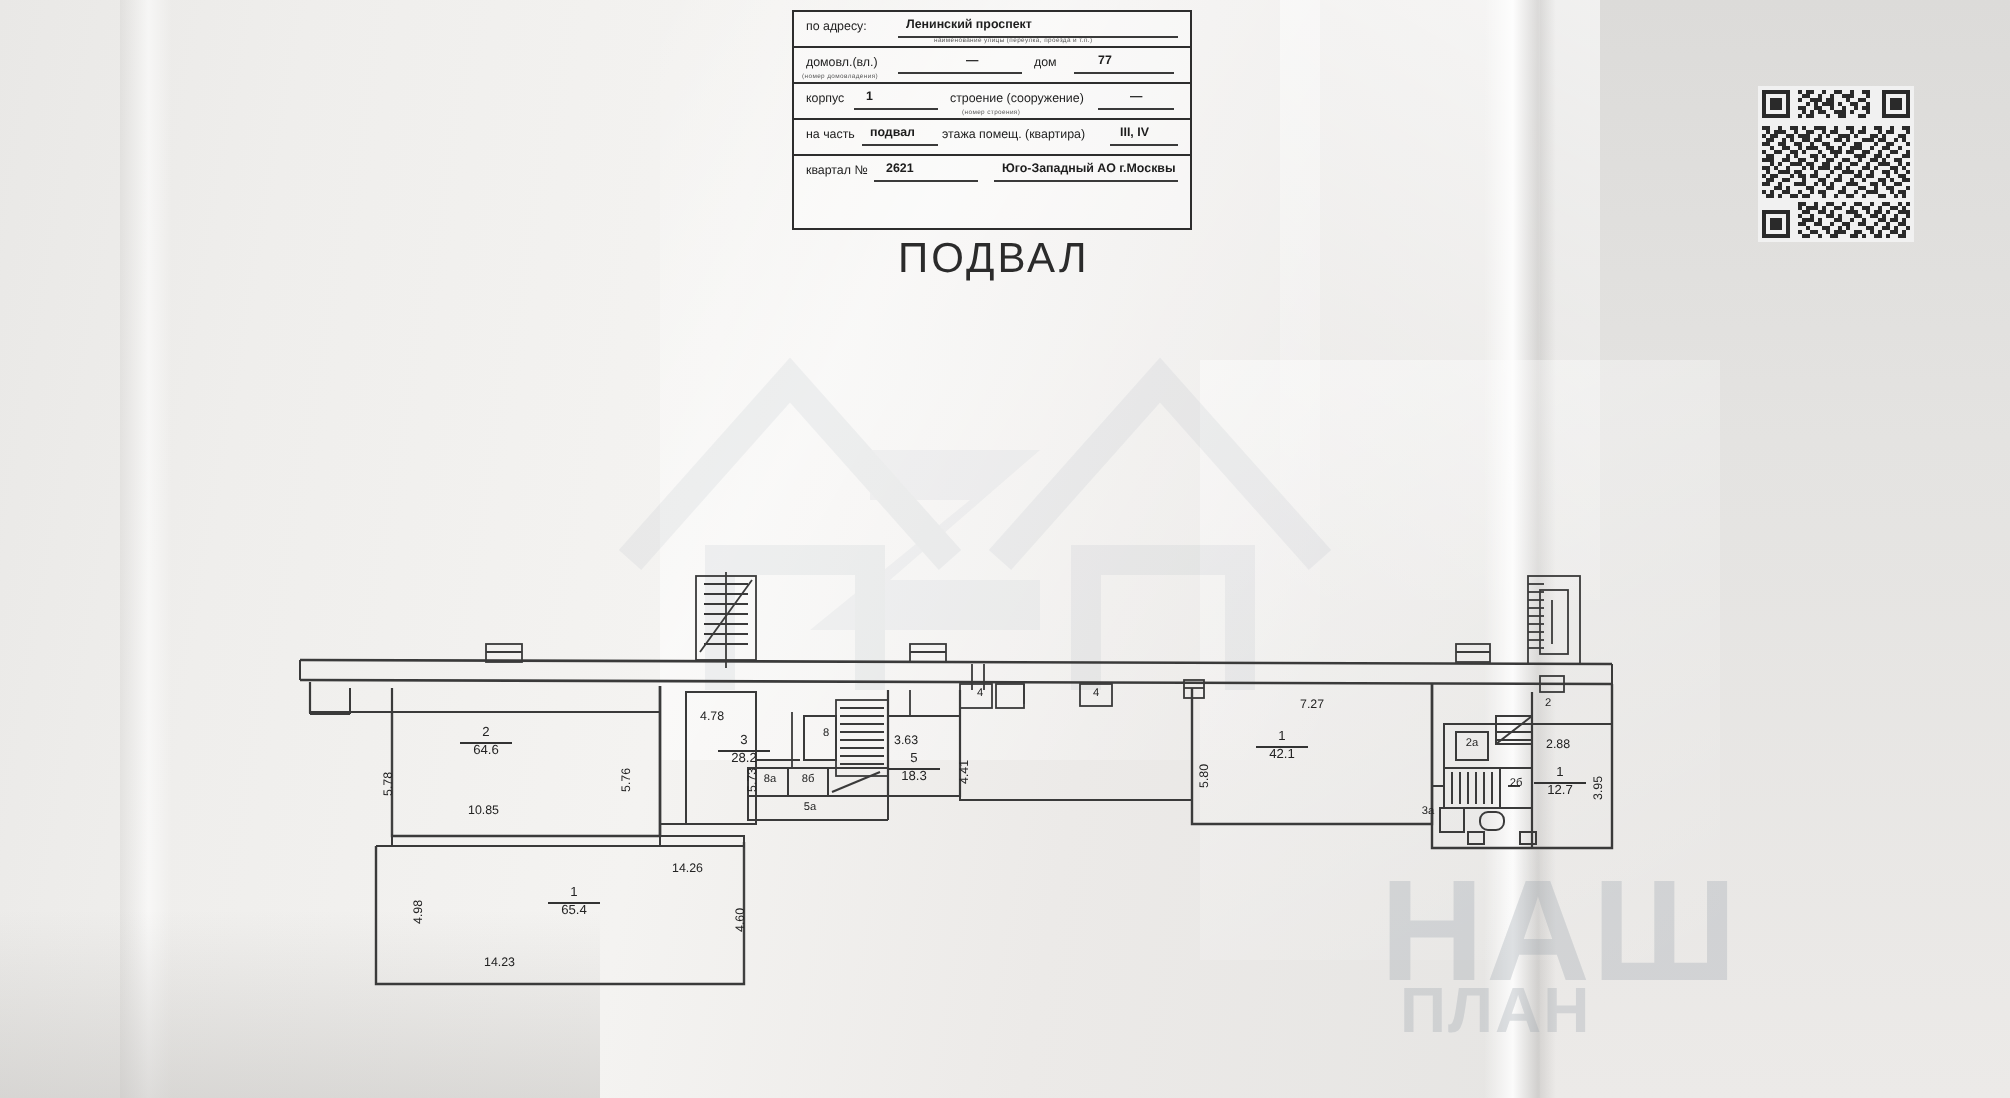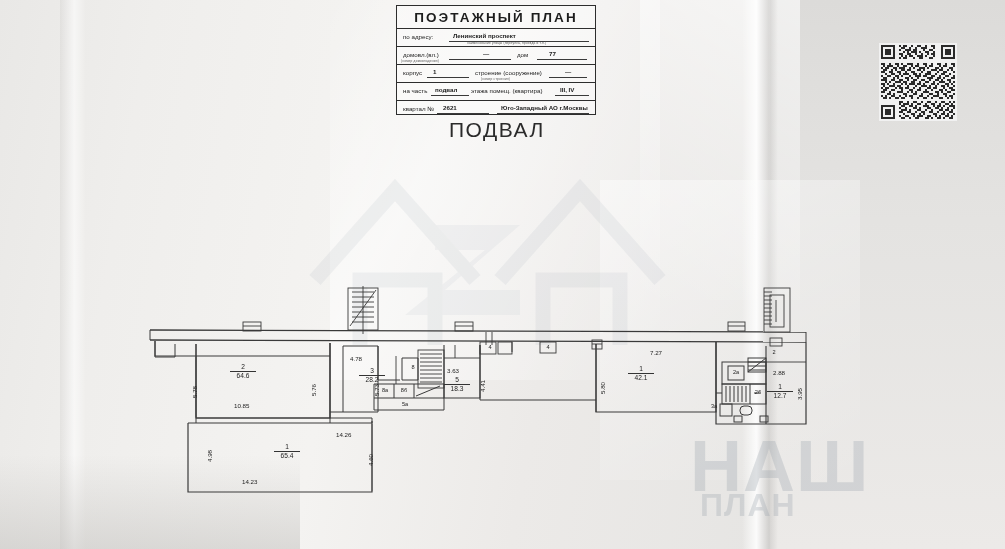--- a/index.html
+++ b/index.html
@@ -166,21 +166,20 @@
       <g fill="#8d9aa8">
         <path d="M150 95 L235 95 L160 160 L235 160 L235 185 L120 185 L200 120 L150 120 Z" opacity=".8"></path>
       </g>
     </svg>
   </div>
 
   <div class="wm-text wm-nash">НАШ</div>
   <div class="wm-text wm-sub">ПЛАН</div>
 
   <div class="titleblock">
-    <div class="tb-head tb-rule">ПОЭТАЖНЫЙ ПЛАН</div>
 
     <div class="tb-row tb-rule">
       <span class="lbl" style="left:6px;">по адресу:</span>
       <span class="val" style="left:56px;">Ленинский проспект</span>
       <span class="ul" style="left:52px;width:140px;"></span>
       <span class="micro" style="left:70px;top:12px;">наименование улицы (переулка, проезда и т.п.)</span>
     </div>
 
     <div class="tb-row tb-rule">
       <span class="lbl" style="left:6px;">домовл.(вл.)</span>

